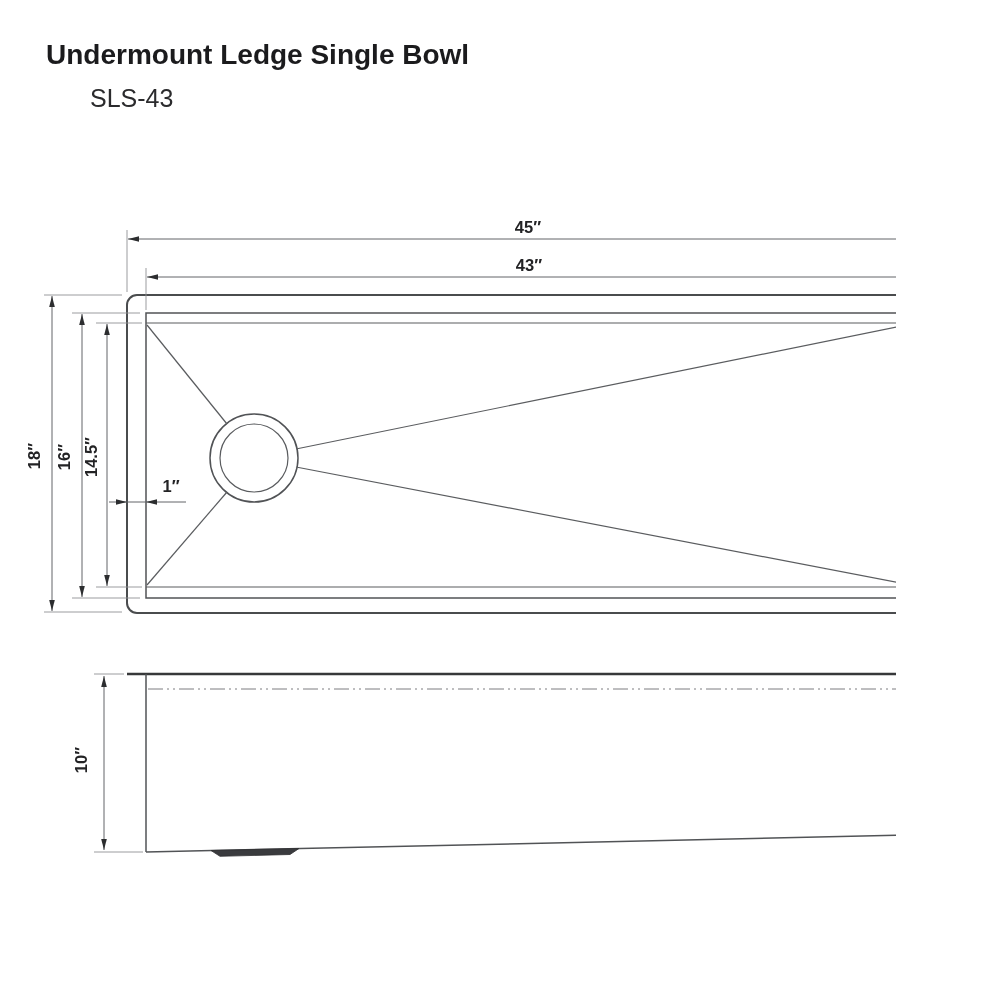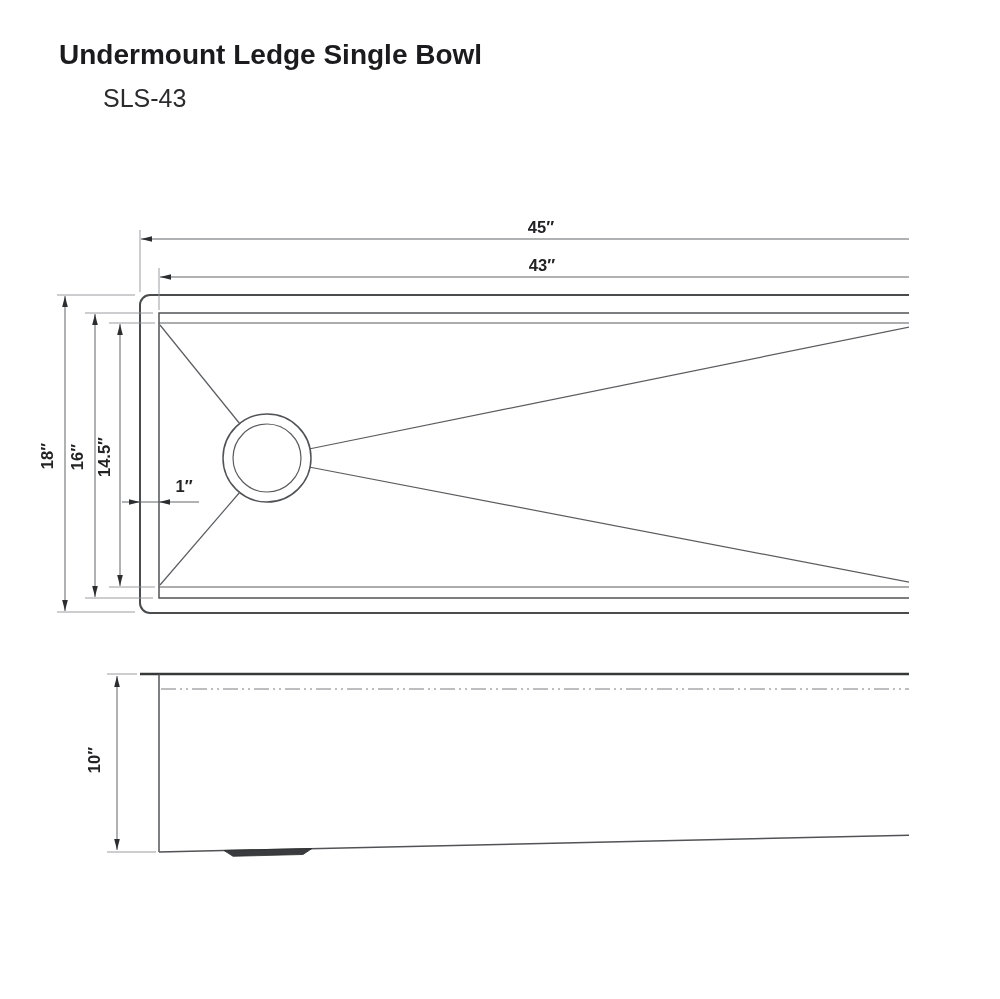--- a/index.html
+++ b/index.html
@@ -1,17 +1,17 @@
 <!DOCTYPE html>
 <html><head>
 <meta charset="utf-8">
 <style>
   html,body{margin:0;padding:0;background:#ffffff;}
   .page{position:relative;width:896px;height:999px;background:#ffffff;overflow:hidden;
-        font-family:"Liberation Sans","DejaVu Sans",sans-serif;padding-left:13px;}
+        font-family:"Liberation Sans","DejaVu Sans",sans-serif;}
   svg text{font-family:"Liberation Sans","DejaVu Sans",sans-serif;}
   .title-text{font-size:28px;font-weight:700;fill:#1b1b1d;}
   .model-text{font-size:25px;font-weight:400;fill:#2b2b2d;}
   .obj{stroke:#4a4c4e;stroke-width:2;fill:none;}
   .obj-mid{stroke:#515356;stroke-width:1.5;fill:none;}
   .obj-thin{stroke:#5a5c5f;stroke-width:1.2;fill:none;}
   .edge-heavy{stroke:#37383a;stroke-width:2.6;fill:none;}
   .dim{stroke:#636568;stroke-width:1;fill:none;}
   .ext{stroke:#909194;stroke-width:0.9;fill:none;}
   .cline{stroke:#7c7d80;stroke-width:1;fill:none;stroke-dasharray:15 4 2 4 2 4;}

